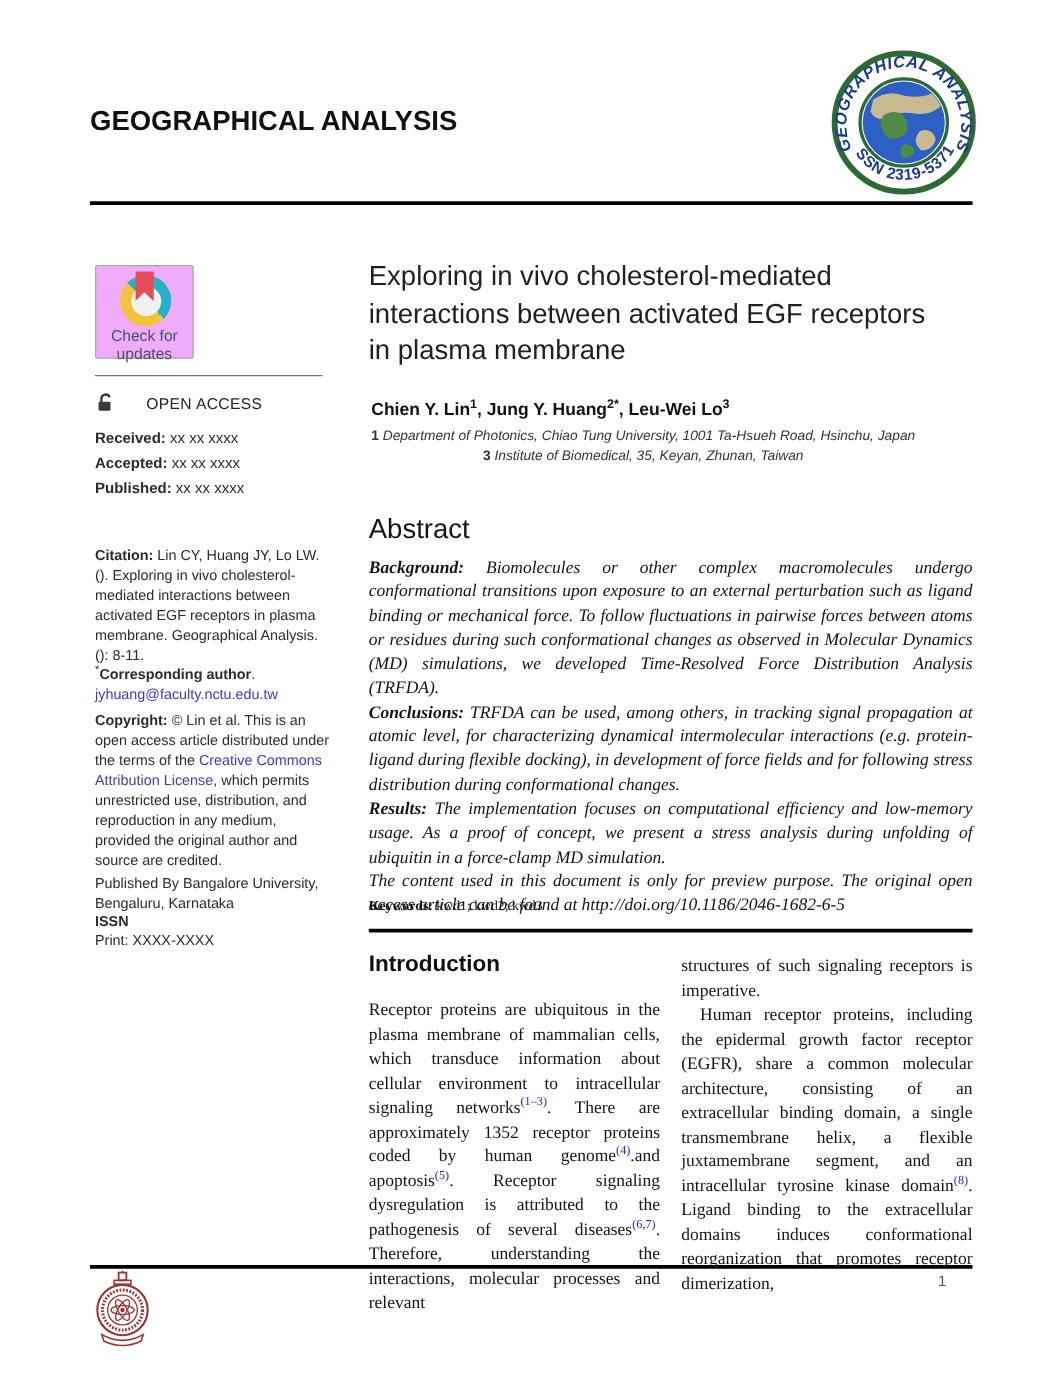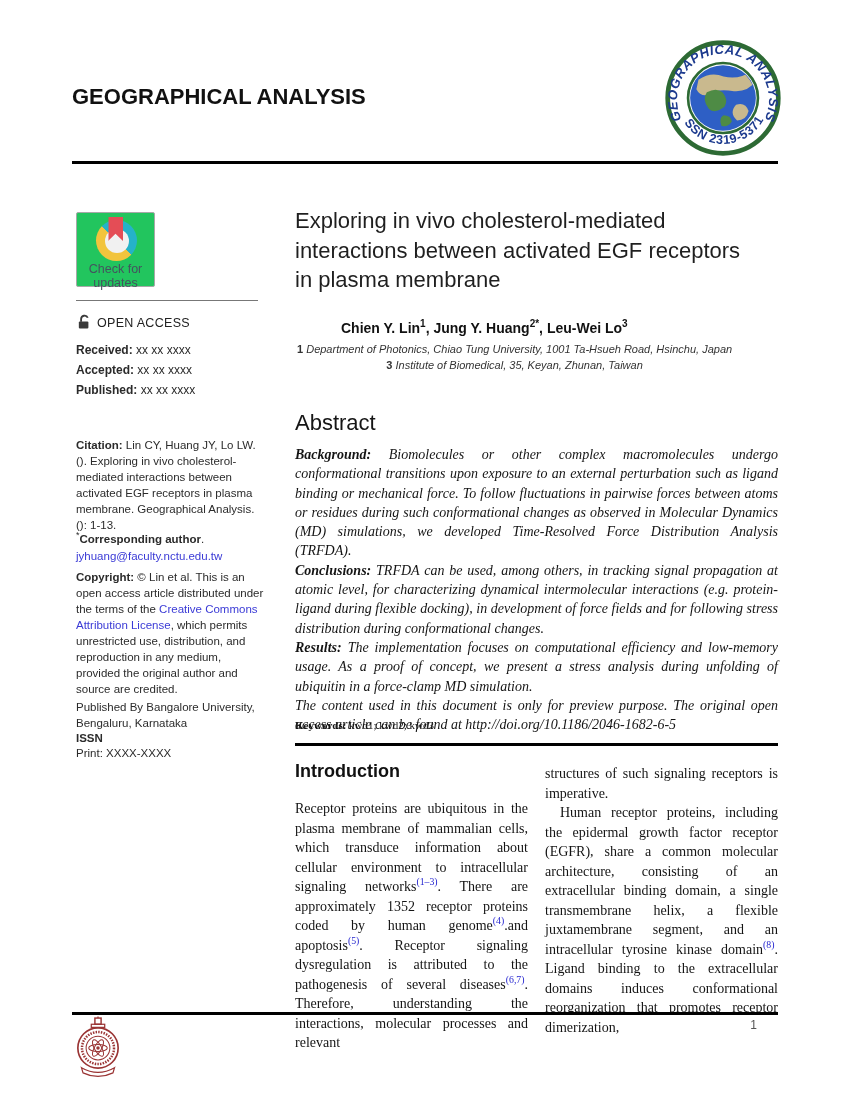--- a/index.html
+++ b/index.html
@@ -12,44 +12,44 @@
   body{width:850px;height:1100px;position:relative;font-family:"Liberation Sans",sans-serif;color:var(--ink);overflow:hidden;}
 
   .abs{position:absolute;}
 
   
   .journal-name{left:72px;top:84px;font-size:22px;font-weight:bold;color:#111;}
   .header-rule{left:72px;top:161px;width:706px;height:3px;background:#000;}
   .logo{left:663px;top:38px;width:120px;height:120px;}
 
   
-  .crossmark{left:76px;top:212px;width:79px;height:75px;background:#22c55e;border:1px solid #a8a8a8;border-radius:2px;cursor:pointer;}
+  .crossmark{left:76px;top:212px;width:79px;height:75px;background:#f0abfc;border:1px solid #a8a8a8;border-radius:2px;cursor:pointer;}
   .cm-ring{position:absolute;left:19px;top:7px;width:41px;height:41px;border-radius:50%;
     background:conic-gradient(var(--cm-teal) 0deg 135deg, var(--cm-yellow) 135deg 315deg, var(--cm-teal) 315deg 360deg);}
   .cm-ring::after{content:"";position:absolute;inset:8.5px;background:#f1f1f1;border-radius:50%;}
   .cm-mark{position:absolute;left:50%;top:4px;transform:translateX(-50%);width:15px;height:24px;background:var(--cm-red);
     clip-path:polygon(0 0,100% 0,100% 100%,50% 70%,0 100%);z-index:2;}
   .cm-text{position:absolute;left:0;right:0;top:49px;text-align:center;font-size:12.5px;line-height:14px;color:#44535f;}
 
   .sidebar-rule{left:76px;top:300px;width:182px;height:1px;background:#777;}
 
-  .open-access{left:76px;top:314px;display:flex;align-items:center;gap:4px;font-size:12.5px;color:#222;letter-spacing:.3px;}
+  .open-access{left:76px;top:314px;display:flex;align-items:center;gap:24px;font-size:12.5px;color:#222;letter-spacing:.3px;}
   .dates-list{left:76px;top:340px;width:190px;font-size:12px;line-height:20px;color:var(--side-ink);}
   .side-par{width:188px;font-size:11.5px;line-height:16px;color:var(--side-ink);}
   .citation{left:76px;top:437px;}
   .corresponding{left:76px;top:530px;font-size:11.5px;color:var(--side-ink);}
   .corresponding sup{font-size:9px;}
   .email{left:76px;top:550px;font-size:11.5px;color:var(--link);cursor:pointer;}
   .copyright{left:76px;top:569px;}
   .published-by{left:76px;top:699px;}
   .issn-block{left:76px;top:731px;font-size:11.5px;line-height:15px;color:var(--side-ink);}
 
   
   .article-title{left:295px;top:206px;width:452px;font-size:22px;line-height:29.5px;color:#1f1f1f;font-weight:400;}
-  .authors-line{left:297px;top:318px;font-size:14px;font-weight:bold;color:#111;margin-left:44px;}
+  .authors-line{left:297px;top:318px;font-size:14px;font-weight:bold;color:#111;}
   .authors-line sup{font-size:10px;}
   .affiliations{left:297px;top:342px;font-size:11px;line-height:15.5px;color:#333;text-align:center;}
   .affil-num{font-weight:bold;font-style:normal;}
   .affil-text{font-style:italic;}
 
   .abstract-heading{left:295px;top:410px;font-size:22px;color:#151515;font-weight:400;}
   .abstract-body{left:295px;top:445px;width:483px;font-family:"Liberation Serif",serif;font-size:14px;line-height:19.3px;color:#141414;text-align:justify;}
   .abs-p{font-style:italic;}
   .keywords{left:295px;top:719px;width:483px;font-family:"Liberation Serif",serif;font-size:11px;color:#141414;}
   .abstract-rule{left:295px;top:743px;width:483px;height:3px;background:#000;}
@@ -123,21 +123,21 @@
   </svg>
   <span>OPEN ACCESS</span>
 </div>
 
 <div class="abs dates-list">
     <div><span class="seg-b">Received: </span><span>xx xx xxxx</span></div>
     <div><span class="seg-b">Accepted: </span><span>xx xx xxxx</span></div>
     <div><span class="seg-b">Published: </span><span>xx xx xxxx</span></div>
   </div>
 
-<div class="abs side-par citation"><span class="seg-b">Citation:</span><span class="seg-t"> Lin CY, Huang JY, Lo LW. (). Exploring in vivo cholesterol-mediated interactions between activated EGF receptors in plasma membrane.  Geographical Analysis. (): 1-13.</span></div>
+<div class="abs side-par citation"><span class="seg-b">Citation:</span><span class="seg-t"> Lin CY, Huang JY, Lo LW. (). Exploring in vivo cholesterol-mediated interactions between activated EGF receptors in plasma membrane.  Geographical Analysis. (): 8-11.</span></div>
 
 <div class="abs corresponding"><sup>*</sup><span class="seg-b">Corresponding author</span><span>.</span></div>
 
 <div class="abs email">jyhuang@faculty.nctu.edu.tw</div>
 
 <div class="abs side-par copyright"><span class="seg-b">Copyright:</span><span class="seg-t"> ©  Lin et al. This is an open access article distributed under the terms of the </span><span class="seg-link">Creative Commons Attribution License</span><span class="seg-t">, which permits unrestricted use, distribution, and reproduction in any medium, provided the original author and source are credited.</span></div>
 
 <div class="abs side-par published-by">Published By Bangalore University, Bengaluru, Karnataka</div>
 
 <div class="abs issn-block">

